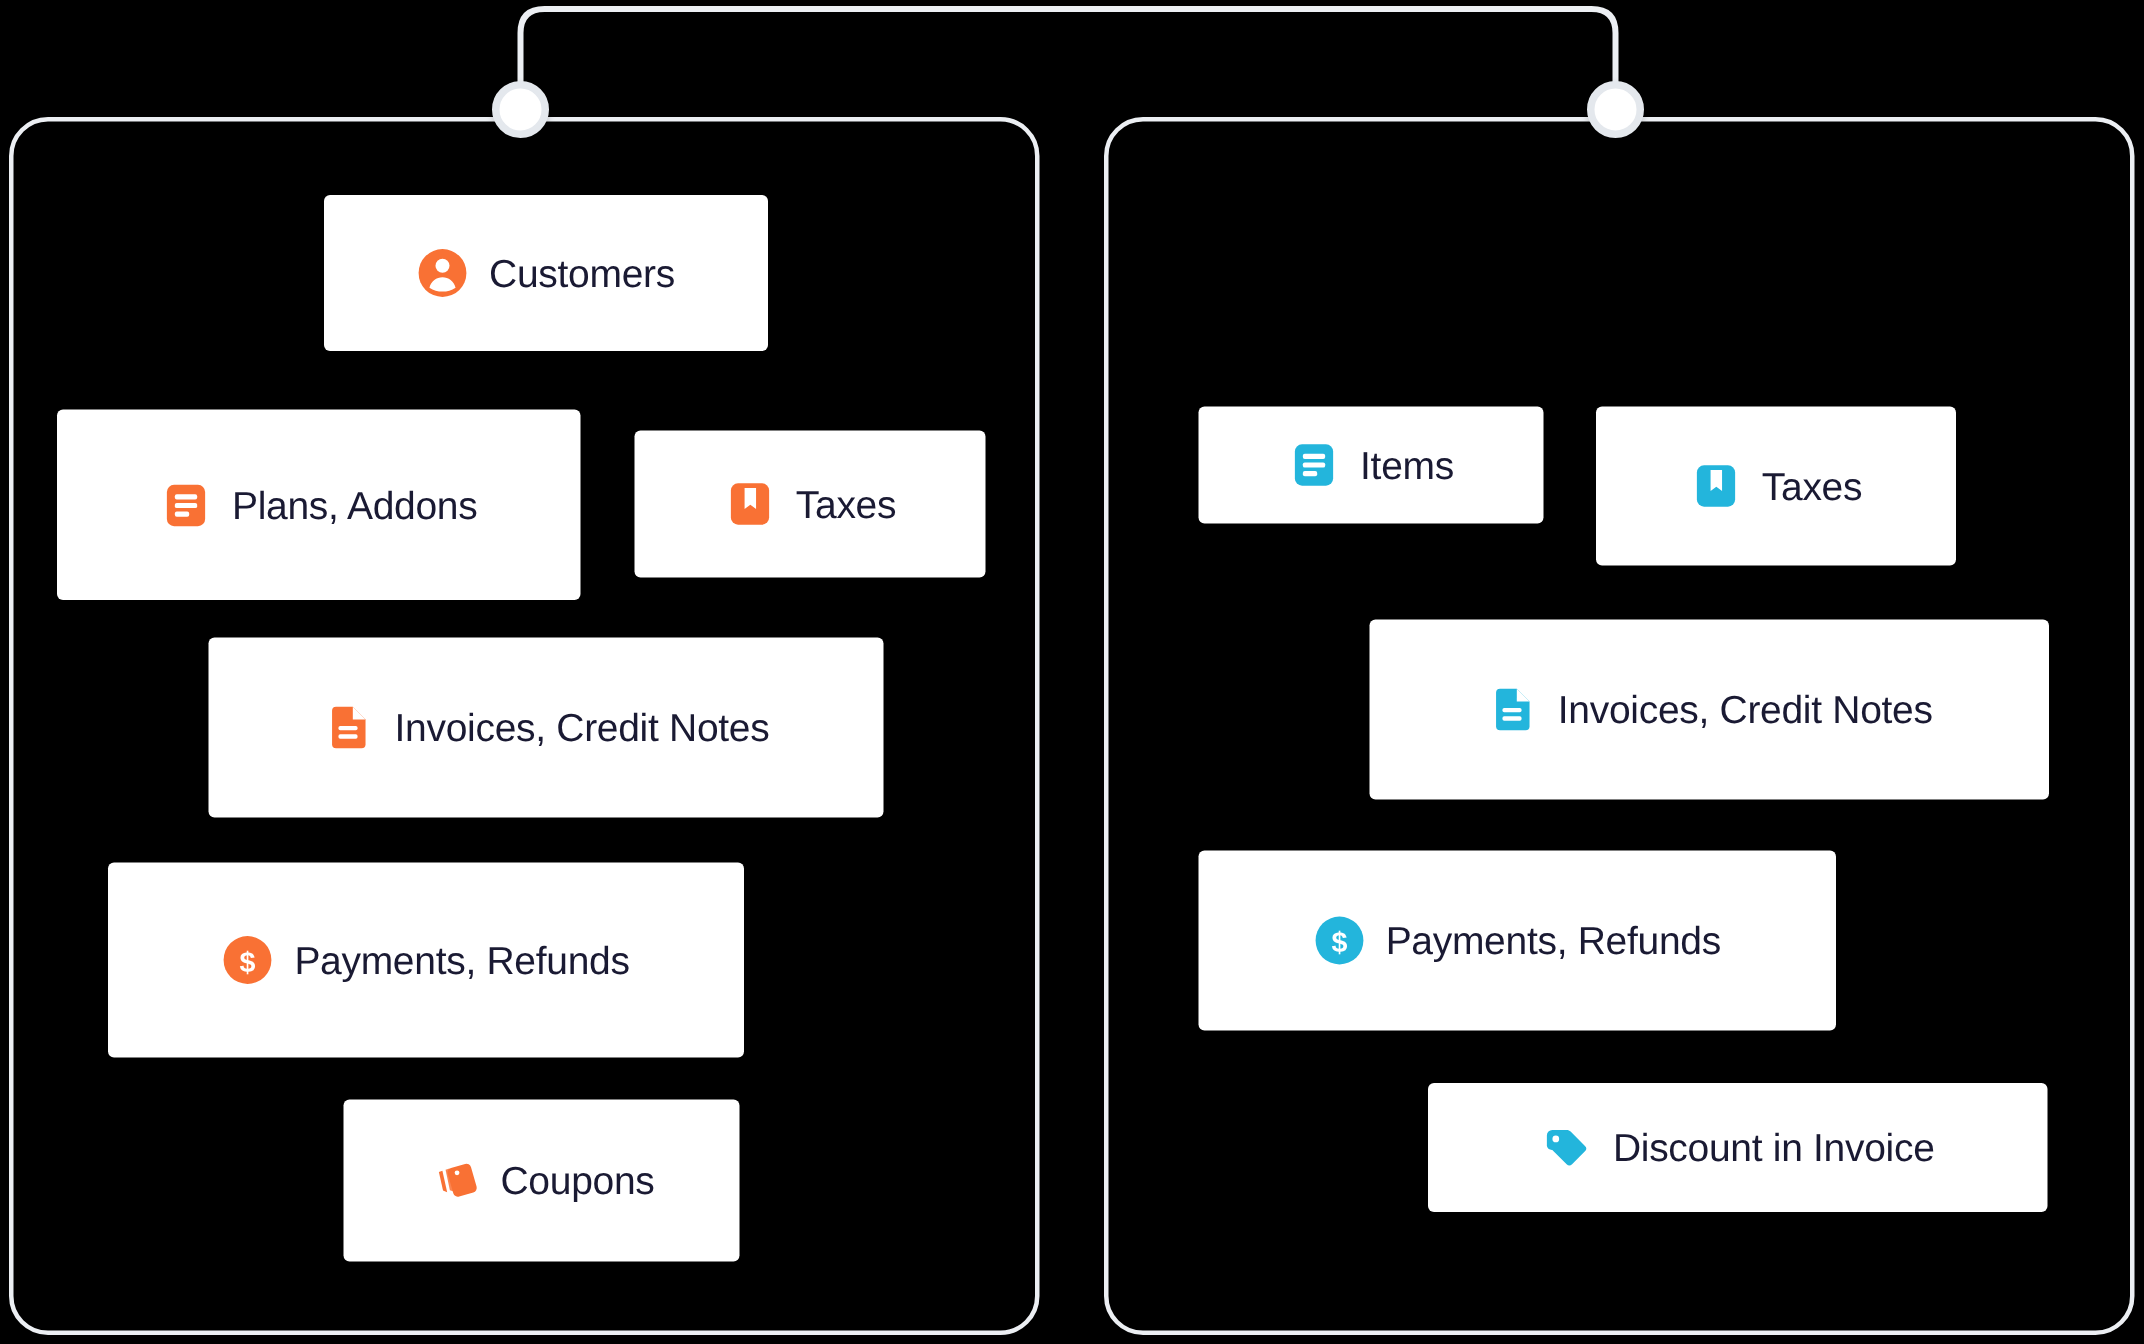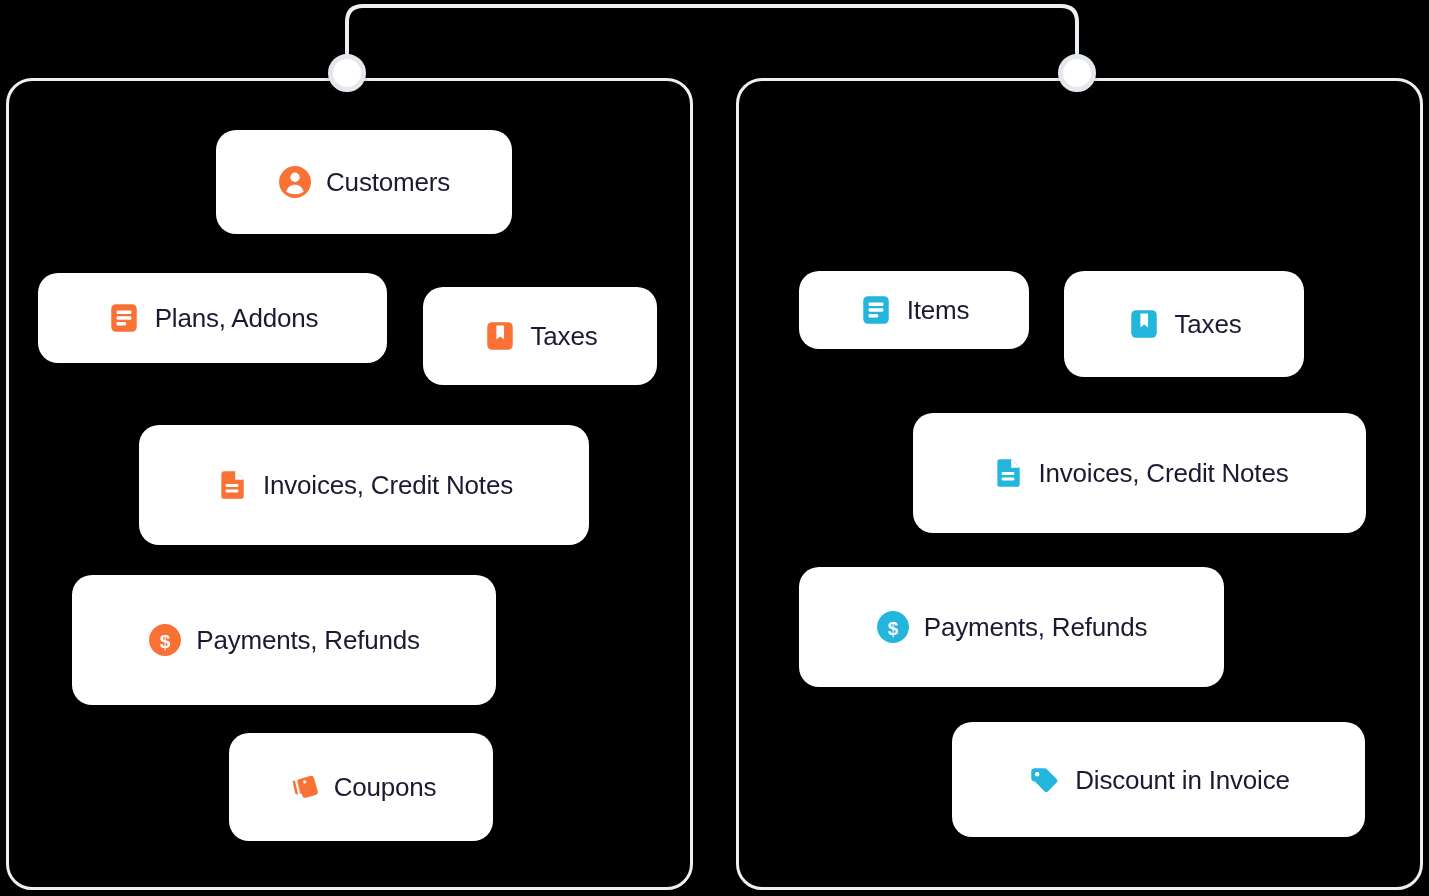--- a/index.html
+++ b/index.html
@@ -50,21 +50,21 @@
     z-index: 6;
     box-shadow: 0 2px 5px rgba(0,0,0,0.18);
   }
   #node-left  { left: 328px;  top: 54px; }
   #node-right { left: 1058px; top: 54px; }
 
   
   .card {
     position: absolute;
     background: #ffffff;
-    border-radius: 20px;
+    border-radius: 4px;
     display: flex;
     align-items: center;
     justify-content: center;
     gap: 14px;
     padding: 0 26px;
     z-index: 4;
     box-shadow: 0 6px 18px rgba(0,0,0,0.30);
   }
   .card-label {
     font-size: 26px;
@@ -76,33 +76,33 @@
   }
   .card-icon {
     flex: 0 0 auto;
     width: 34px;
     height: 34px;
     display: block;
   }
 
   
   #card-customers      { left: 216px; top: 130px; width: 296px; height: 104px; }
-  #card-plans-addons   { left: 38px;  top: 273px; width: 349px; height: 90px; }
+  #card-plans-addons   { left: 38px;  top: 273px; width: 349px; height: 127px; }
   #card-taxes-left     { left: 423px; top: 287px; width: 234px; height: 98px;  }
   #card-invoices-left  { left: 139px; top: 425px; width: 450px; height: 120px; }
   #card-payments-left  { left: 72px;  top: 575px; width: 424px; height: 130px; }
   #card-coupons        { left: 229px; top: 733px; width: 264px; height: 108px; }
 
   
   #card-contacts       { left: 897px;  top: 130px; width: 270px; height: 104px; }
   #card-items          { left: 799px;  top: 271px; width: 230px; height: 78px; }
   #card-taxes-right    { left: 1064px; top: 271px; width: 240px; height: 106px; }
   #card-invoices-right { left: 913px;  top: 413px; width: 453px; height: 120px; }
   #card-payments-right { left: 799px;  top: 567px; width: 425px; height: 120px; }
-  #card-discount       { left: 952px;  top: 722px; width: 413px; height: 115px; align-items: center; }
+  #card-discount       { left: 952px;  top: 722px; width: 413px; height: 86px; align-items: center; }
 </style>
 </head>
 <body>
 
 <div id="stage">
 
   <svg id="connectors" viewBox="0 0 1429 896" width="1429" height="896" fill="none">
 
     <path d="M347 73 L347 22 Q347 6 363 6 L1061 6 Q1077 6 1077 22 L1077 73" stroke="#eceff3" stroke-width="4" fill="none" stroke-linecap="round"></path>
 

